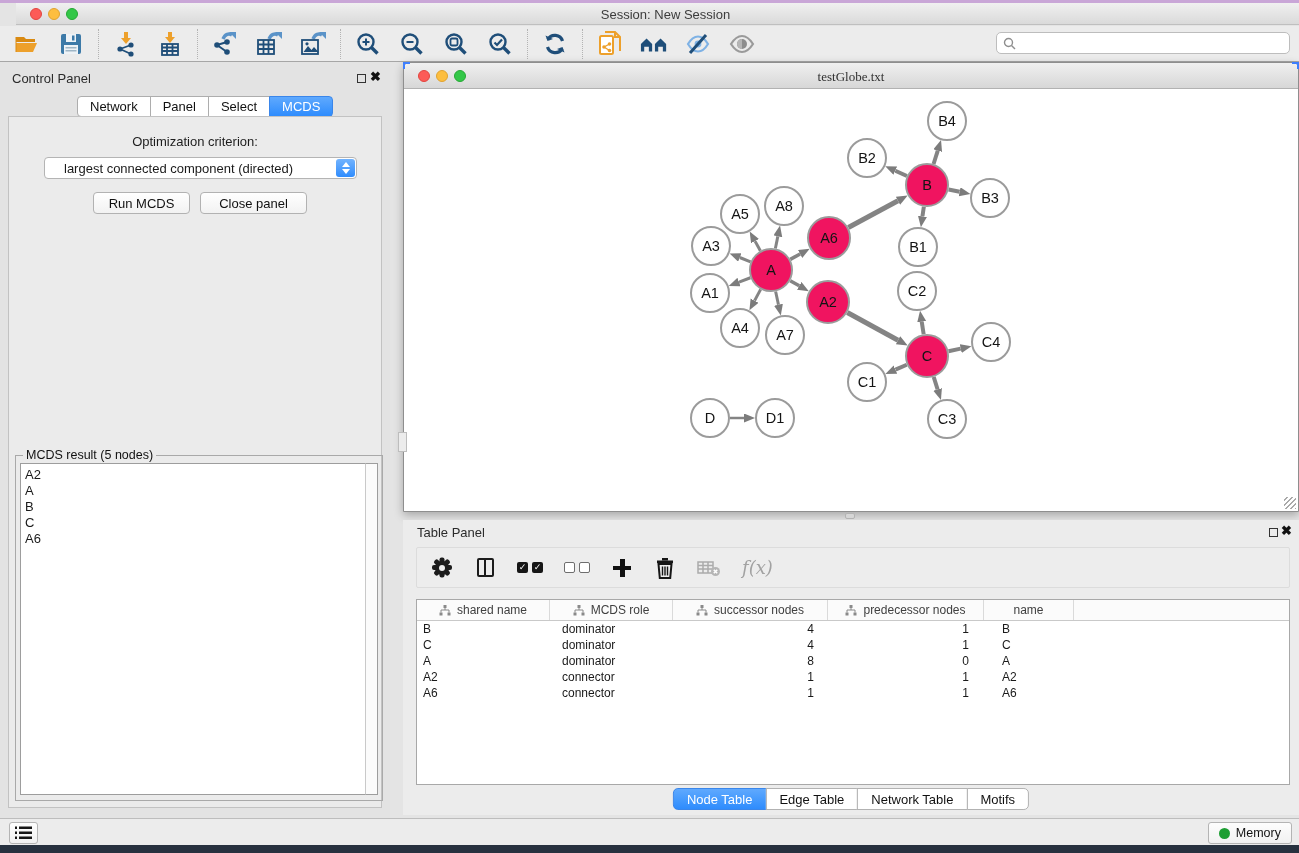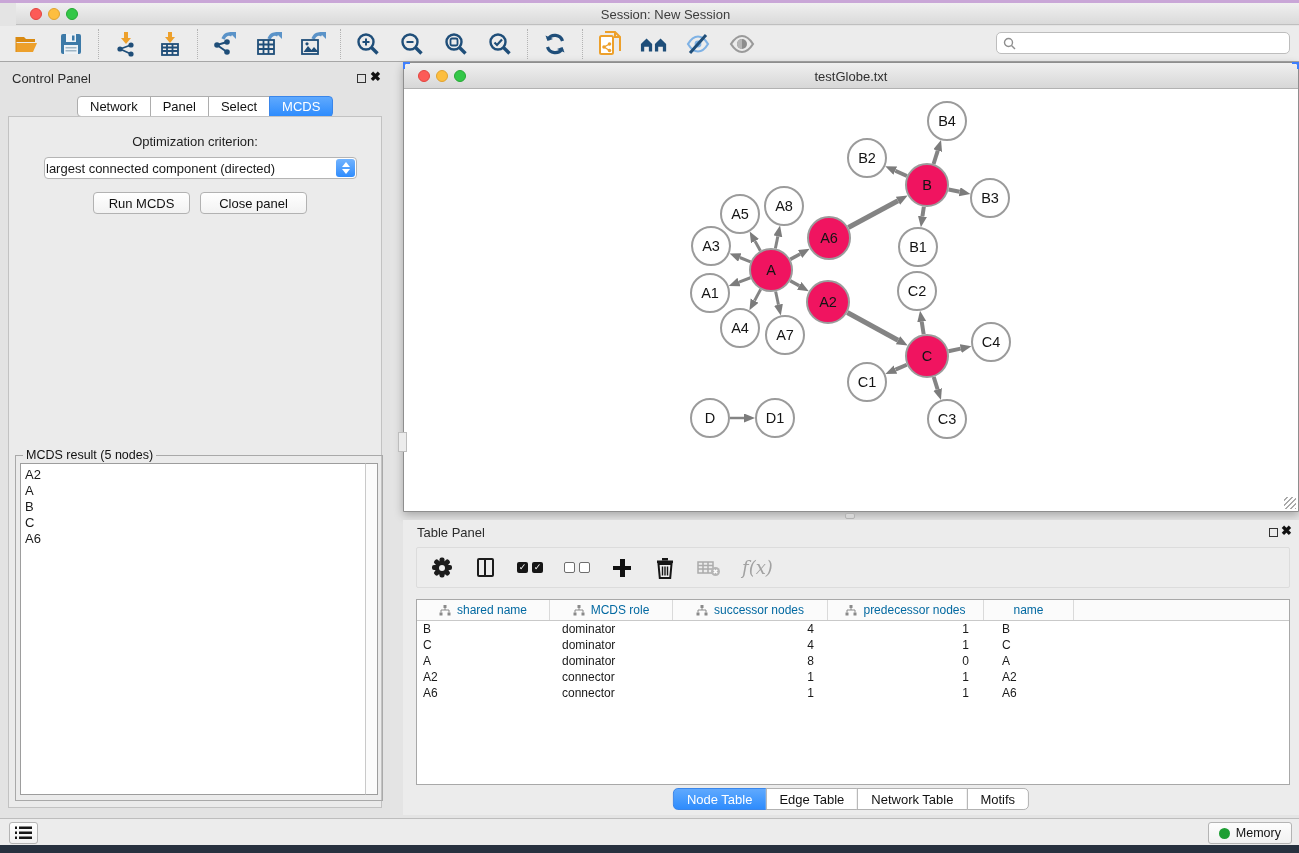--- a/index.html
+++ b/index.html
@@ -41,42 +41,42 @@
   .cp-tab { height:21px; padding:0 12px; background:#fff; border:1px solid #adadad; margin-left:-1px;
     font-size:13px; display:flex; align-items:center; cursor:pointer; color:#111; }
   .cp-tab:first-child { border-radius:4px 0 0 4px; margin-left:0; }
   .cp-tab:last-child { border-radius:0 4px 4px 0; }
   .cp-tab.active { background:linear-gradient(#5fa9fe,#2e8cfd); border-color:#3a86ea; color:#fff; }
   .cp-content { position:absolute; left:8px; top:54px; width:374px; height:692px;
     background:#ebebeb; border:1px solid #c2c2c2; }
   .opt-label { position:absolute; left:0; right:0; top:17px; text-align:center; font-size:13px; color:#1d1d1d; }
   .dropdown { position:absolute; left:35px; top:40px; width:313px; height:22px; background:#fff;
     border:1px solid #b4b4b4; border-radius:4px; font-size:13px; display:flex; align-items:center;
-    padding-left:1px; cursor:pointer; }
+    padding-left:19px; cursor:pointer; }
   .dd-stepper { position:absolute; right:1px; top:1px; width:19px; height:18px; border-radius:3px;
     background:linear-gradient(#72b3fe,#2f8cfd); display:flex; flex-direction:column; align-items:center; justify-content:center; gap:2px; }
   .dd-up { width:0; height:0; border-left:4px solid transparent; border-right:4px solid transparent; border-bottom:5px solid #fff; }
   .dd-down { width:0; height:0; border-left:4px solid transparent; border-right:4px solid transparent; border-top:5px solid #fff; }
   .cp-btn { position:absolute; top:75px; height:22px; background:linear-gradient(#ffffff,#f2f2f2);
     border:1px solid #b2b2b2; border-radius:4px; font-size:13px; font-family:"Liberation Sans",sans-serif;
     display:flex; align-items:center; justify-content:center; cursor:pointer; color:#111; }
   .groupbox { position:absolute; left:6px; top:338px; width:368px; height:346px; border:1px solid #a9a9a9; }
   .groupbox-title { position:absolute; left:7px; top:-8px; background:#ebebeb; padding:0 3px; font-size:12.5px; color:#111; }
   .mcds-list { position:absolute; left:4px; top:7px; right:4px; bottom:5px; background:#fff;
     border:1px solid #9d9d9d; font-size:13px; line-height:16px; padding:3px 0 0 4px; overflow:hidden; }
   .mcds-scroll { position:absolute; right:4px; top:7px; bottom:5px; width:13px; background:#fbfbfb;
     border:1px solid #9d9d9d; border-left:1px solid #c9c9c9; }
 
   
   .net-window { position:absolute; left:403px; top:62px; width:896px; height:450px;
     background:#fff; border:1px solid #8e8e8e; border-radius:6px 6px 0 0;
     box-shadow:0 3px 10px rgba(0,0,0,.28); }
   .net-titlebar { position:absolute; left:0; top:0; right:0; height:26px;
     background:linear-gradient(#f0f0f0,#d7d7d7); border-bottom:1px solid #b2b2b2; border-radius:6px 6px 0 0; }
-  .net-titlebar .title { position:absolute; left:0; right:0; top:6px; text-align:center; font-size:13px; color:#303030; }
+  .net-titlebar .title { position:absolute; left:0; right:0; top:6px; text-align:center; font-size:13px; color:#303030;font-family:Liberation Serif, serif; }
   .net-canvas { position:absolute; left:0; top:26px; right:0; bottom:0; overflow:hidden; background:#fff; }
   .resize-handle { position:absolute; right:2px; bottom:2px; width:12px; height:12px;
     background:repeating-linear-gradient(135deg, transparent 0 2px, #a9a9a9 2px 3.5px); }
   .snap-corner { position:absolute; width:7px; height:7px; }
   .snap-corner.lft { left:-1px; top:-1px; border-left:2px solid #3f7ffd; border-top:2px solid #3f7ffd; }
   .snap-corner.rgt { right:-1px; top:-1px; border-right:2px solid #3f7ffd; border-top:2px solid #3f7ffd; }
   .divider-grip { position:absolute; left:845px; top:513px; width:10px; height:6px; background:#d6d6d6;
     border:1px solid #b3b3b3; border-radius:2px; }
   .edge-grip { position:absolute; left:398px; top:432px; width:9px; height:20px; background:#ececec; border:1px solid #bdbdbd; }
 
@@ -95,21 +95,21 @@
   .cb { width:11px; height:11px; border-radius:2px; display:inline-flex; align-items:center; justify-content:center; }
   .cb.on { background:#161616; color:#fff; font-size:9px; line-height:9px; }
   .cb.off { background:#fff; border:1.5px solid #6e6e6e; }
   .cb + .cb { margin-left:4px; }
   .plus-icon { position:relative; width:18px; height:18px; }
   .plus-icon::before { content:""; position:absolute; left:0; top:7px; width:18px; height:4.5px; background:#111; }
   .plus-icon::after { content:""; position:absolute; left:7px; top:0; width:4.5px; height:18px; background:#111; }
 
   .data-table { position:absolute; left:13px; right:9px; top:79px; height:186px; background:#fff; border:1px solid #a8a8a8; overflow:hidden; }
   .thead { display:flex; height:21px; background:#fbfbfb; border-bottom:1px solid #c9c9c9; }
-  .th { display:flex; align-items:center; justify-content:center; gap:6px; font-size:12px; color:#0369a1;
+  .th { display:flex; align-items:center; justify-content:center; gap:6px; font-size:12px; color:#404040;
     border-right:1px solid #dadada; cursor:pointer; }
   .th.filler { flex:1; border-right:none; cursor:default; }
   .trow { display:flex; height:16px; font-size:12px; align-items:center; cursor:pointer; }
   .td { overflow:hidden; white-space:nowrap; }
   .al { text-align:left; } .ar { text-align:right; }
 
   .tp-tabs { position:absolute; left:50%; transform:translateX(-50%); top:268px; display:flex; }
   .tp-tab { height:22px; padding:0 13px; background:#fff; border:1px solid #b2b2b2; margin-left:-1px;
     font-size:13px; display:flex; align-items:center; cursor:pointer; color:#111; }
   .tp-tab:first-child { border-radius:5px 0 0 5px; margin-left:0; }

